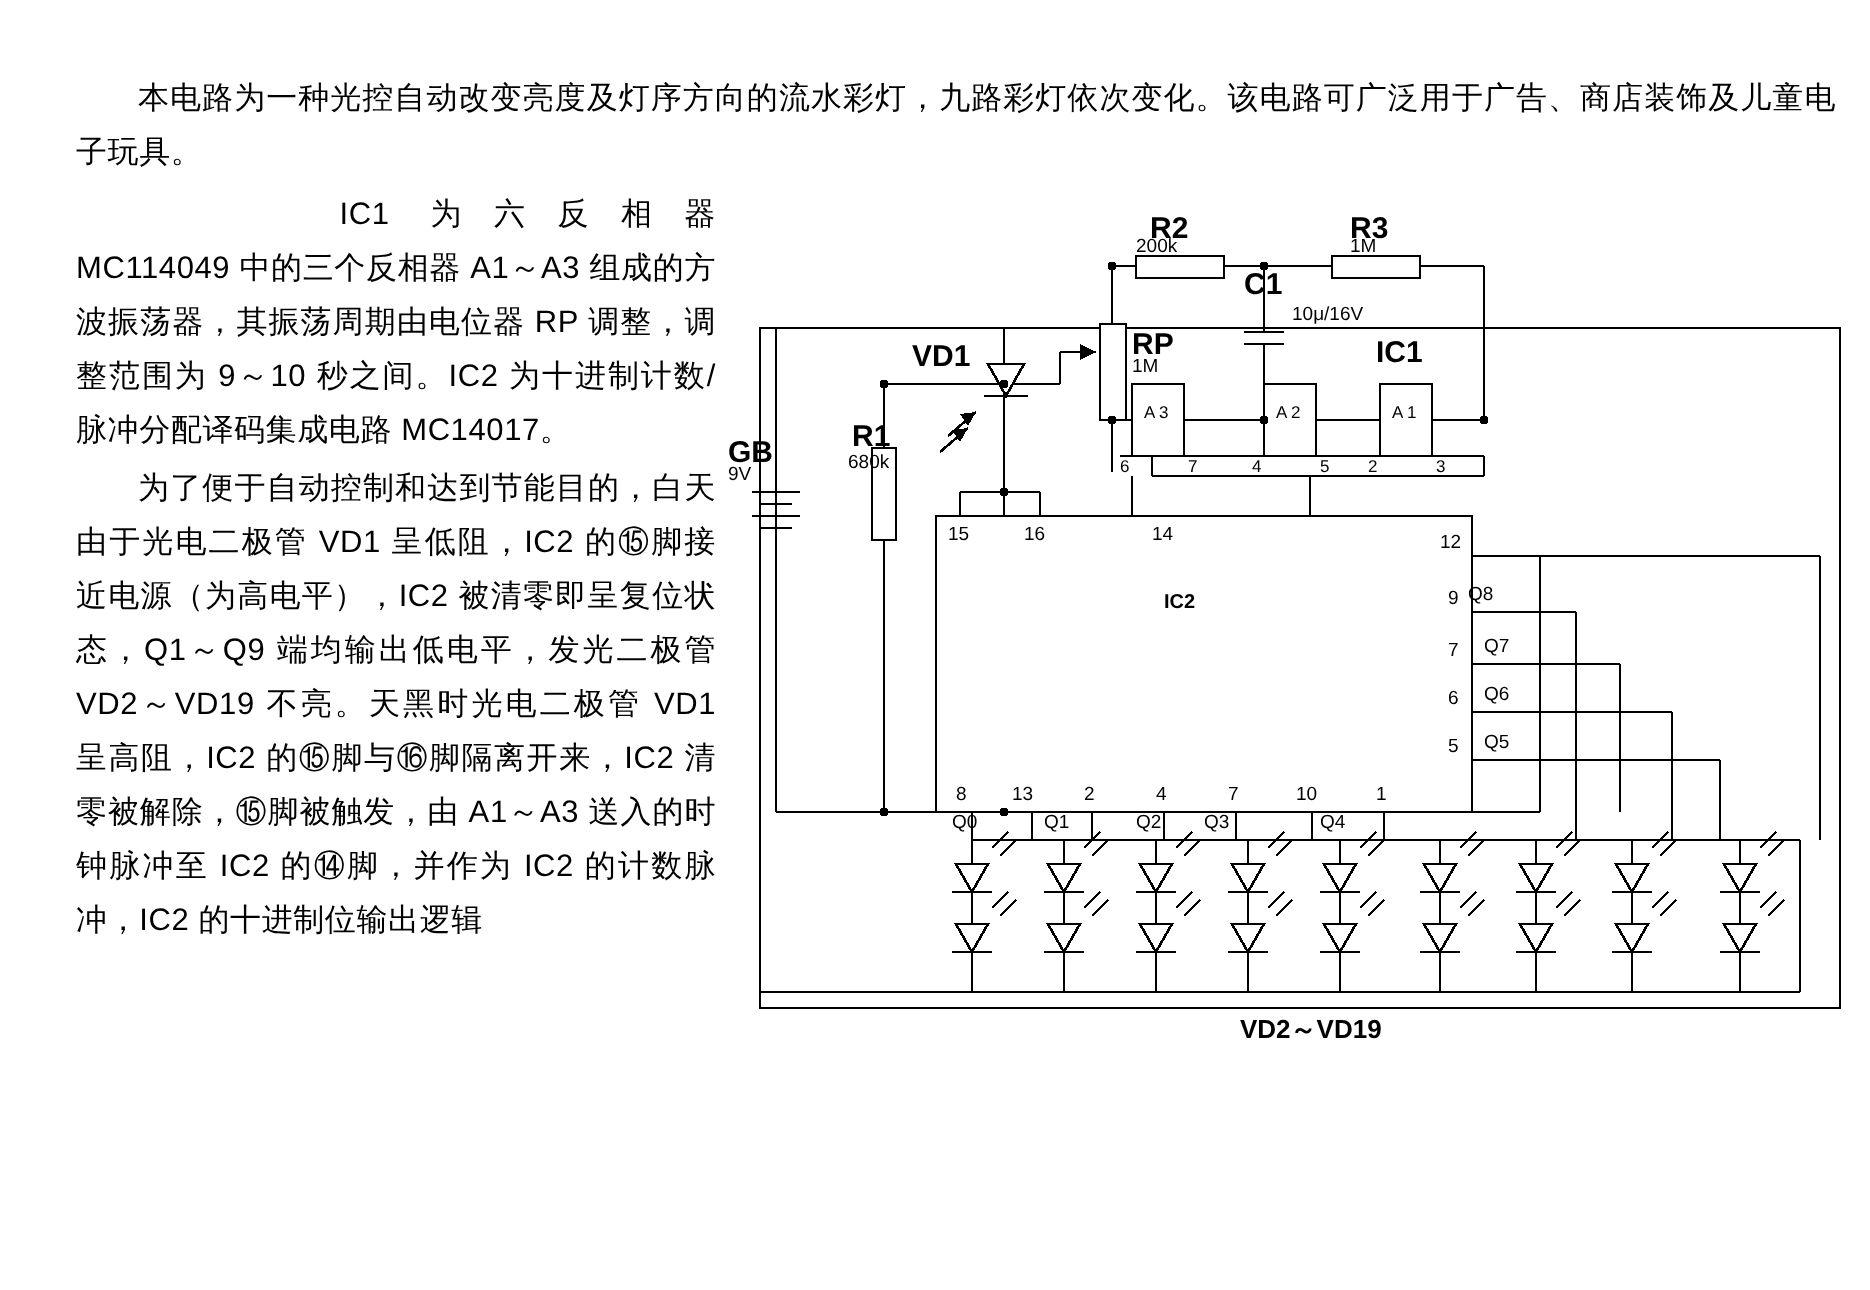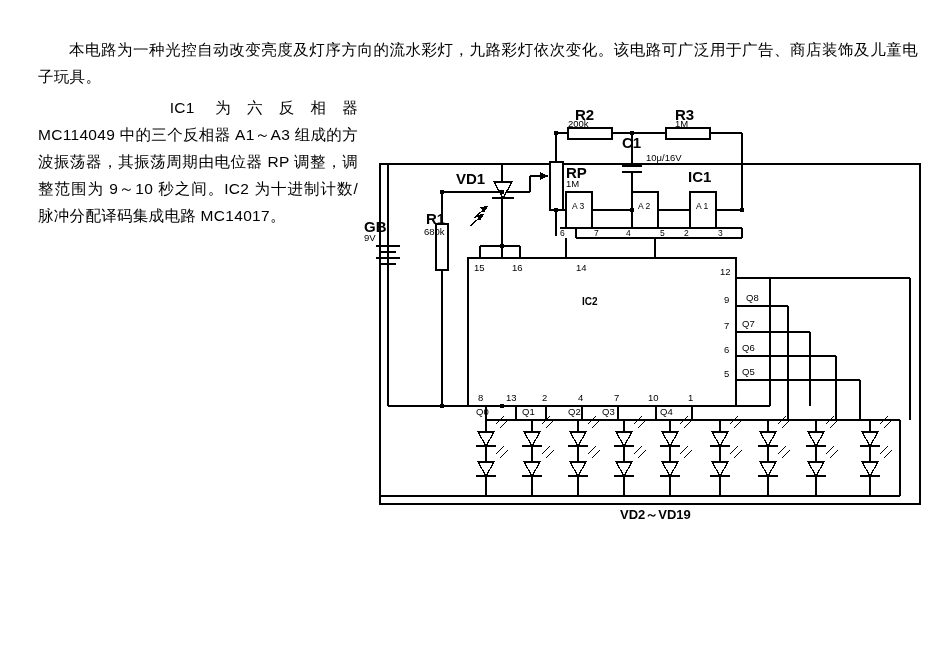--- a/index.html
+++ b/index.html
@@ -44,20 +44,21 @@
 </style>
 </head>
 <body>
 
 <div class="page">
 
   <div class="para indent" id="intro">本电路为一种光控自动改变亮度及灯序方向的流水彩灯，九路彩灯依次变化。该电路可广泛用于广告、商店装饰及儿童电子玩具。</div>
 
   <div class="para" id="leftcol">
     <div class="bigindent">IC1 为六反相器 MC114049 中的三个反相器 A1～A3 组成的方波振荡器，其振荡周期由电位器 RP 调整，调整范围为 9～10 秒之间。IC2 为十进制计数/脉冲分配译码集成电路 MC14017。</div>
+    <div class="indent" style="margin-top:2px">为了便于自动控制和达到节能目的，白天由于光电二极管 VD1 呈低阻，IC2 的⑮脚接近电源（为高电平），IC2 被清零即呈复位状态，Q1～Q9 端均输出低电平，发光二极管 VD2～VD19 不亮。天黑时光电二极管 VD1 呈高阻，IC2 的⑮脚与⑯脚隔离开来，IC2 清零被解除，⑮脚被触发，由 A1～A3 送入的时钟脉冲至 IC2 的⑭脚，并作为 IC2 的计数脉冲，IC2 的十进制位输出逻辑</div>
   </div>
 
 
   <div class="sch">
     <svg width="560" height="430" viewBox="0 0 560 430">
       <g stroke="#000" stroke-width="1.3" fill="none" shape-rendering="crispEdges">
 
         <rect x="10" y="58" width="540" height="340"></rect>
 
         <rect x="198" y="22" width="44" height="11" fill="#fff"></rect>
@@ -355,21 +356,21 @@
     <div class="lbl sm" style="left:244px;top:286px">7</div>
     <div class="lbl sm" style="left:278px;top:286px">10</div>
     <div class="lbl sm" style="left:318px;top:286px">1</div>
 
     <div class="lbl sm" style="left:350px;top:160px">12</div>
     <div class="lbl sm" style="left:354px;top:188px">9</div>
     <div class="lbl sm" style="left:354px;top:214px">7</div>
     <div class="lbl sm" style="left:354px;top:238px">6</div>
     <div class="lbl sm" style="left:354px;top:262px">5</div>
 
-    <div class="lbl sm" style="left:376px;top:186px">Q8</div>
+    <div class="lbl sm" style="left:364px;top:186px">Q8</div>
     <div class="lbl sm" style="left:372px;top:212px">Q7</div>
     <div class="lbl sm" style="left:372px;top:236px">Q6</div>
     <div class="lbl sm" style="left:372px;top:260px">Q5</div>
 
     <div class="lbl sm" style="left:106px;top:300px">Q0</div>
     <div class="lbl sm" style="left:152px;top:300px">Q1</div>
     <div class="lbl sm" style="left:198px;top:300px">Q2</div>
     <div class="lbl sm" style="left:232px;top:300px">Q3</div>
     <div class="lbl sm" style="left:290px;top:300px">Q4</div>
 

